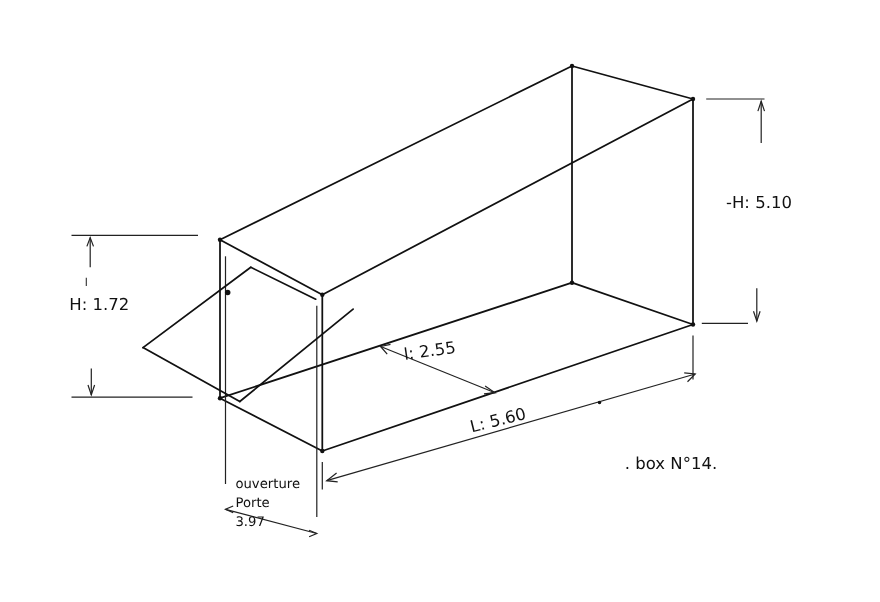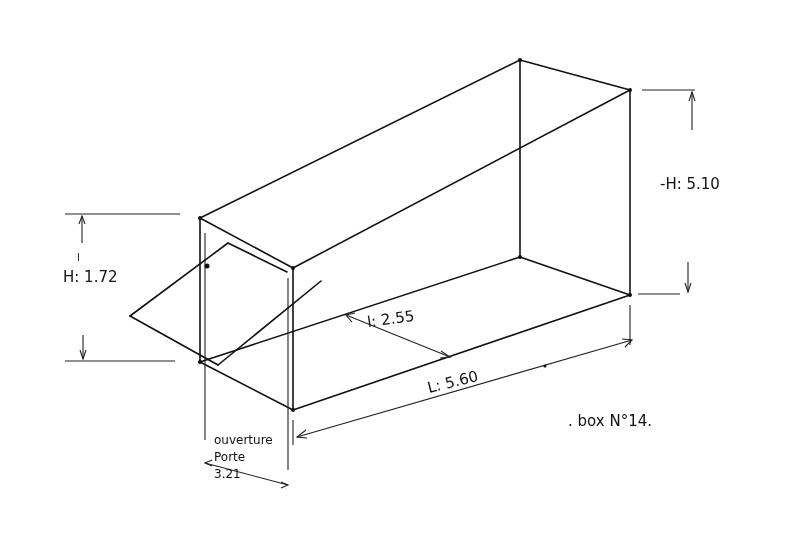--- a/index.html
+++ b/index.html
@@ -101,15 +101,15 @@
 <div class="lbl" style="left:63px;top:268px;">
   <span>H: 1.72</span>
 </div>
 <div class="lbl" style="left:77px;top:252px;font-size:10px;">l</div>
 <div class="lbl" style="left:660px;top:175px;">-H: 5.10</div>
 <div class="lbl" style="left:367px;top:310px;transform:rotate(-8deg);">l: 2.55</div>
 <div class="lbl" style="left:427px;top:373px;transform:rotate(-14deg);">L: 5.60</div>
 <div class="lbl small" style="left:214px;top:432px;width:60px;">
   <div>ouverture</div>
   <div>Porte</div>
-  <div>3.21</div>
+  <div>3.97</div>
 </div>
 <div class="lbl" style="left:568px;top:412px;">. box N°14.</div>
 
 </body></html>

